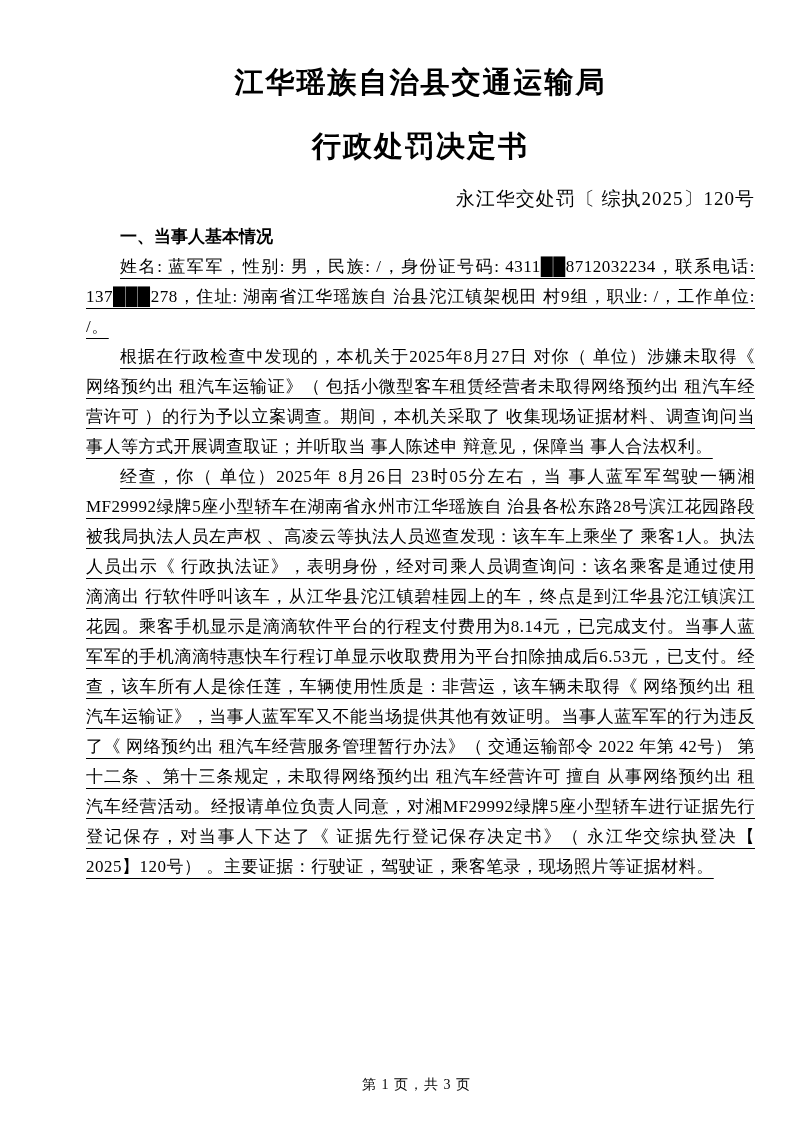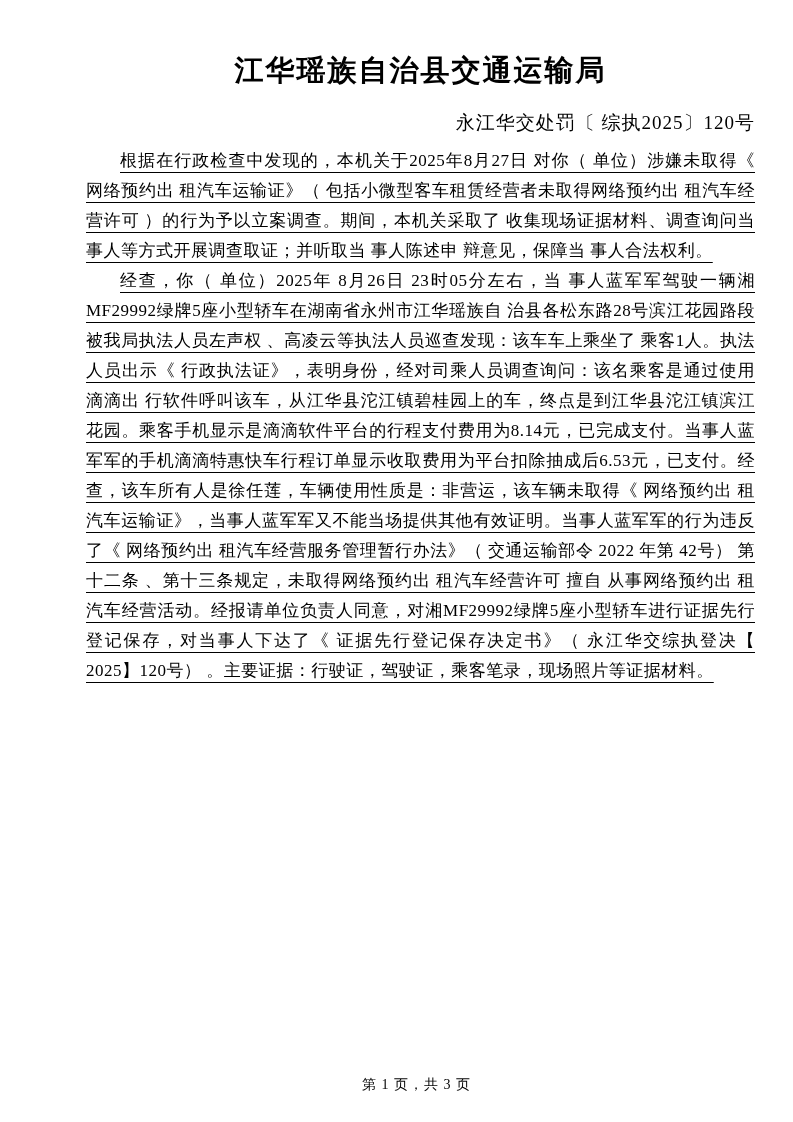--- a/index.html
+++ b/index.html
@@ -17,21 +17,21 @@
     font-family: "Liberation Serif", "DejaVu Serif", serif;
     box-sizing: border-box;
     padding: 42px 38px 0 86px;
     overflow: hidden;
   }
   .title {
     text-align: center;
     font-size: 29px;
     font-weight: bold;
     line-height: 48px;
-    margin: 4px;
+    margin: 16px;
     letter-spacing: 2px;
   }
   .title.second {
     margin-top: 2px;
   }
   .doc-number {
     text-align: right;
     font-size: 19px;
     margin-top: 16px;
     margin-bottom: 10px;
@@ -66,23 +66,28 @@
     padding-left: 40px;
     box-sizing: border-box;
   }
 </style>
 </head>
 <body>
 
 <div class="page">
 
   <h1 class="title">江华瑶族自治县交通运输局</h1>
+  <h1 class="title second">行政处罚决定书</h1>
 
   <div class="doc-number">永江华交处罚〔 综执2025〕120号</div>
 
+  <div class="section">
+    <div class="section-heading">一、当事人基本情况</div>
+    <p class="body-para">姓名: 蓝军军，性别: 男，民族: /，身份证号码: 4311██8712032234，联系电话: 137███278，住址: 湖南省江华瑶族自 治县沱江镇架枧田 村9组，职业: /，工作单位: /。</p>
+  </div>
 
   <div class="section">
     <p class="body-para">根据在行政检查中发现的，本机关于2025年8月27日 对你（ 单位）涉嫌未取得《 网络预约出 租汽车运输证》（ 包括小微型客车租赁经营者未取得网络预约出 租汽车经营许可 ）的行为予以立案调查。期间，本机关采取了 收集现场证据材料、调查询问当 事人等方式开展调查取证；并听取当 事人陈述申 辩意见，保障当 事人合法权利。</p>
   </div>
 
   <div class="section">
     <p class="body-para">经查，你（ 单位）2025年 8月26日 23时05分左右，当 事人蓝军军驾驶一辆湘MF29992绿牌5座小型轿车在湖南省永州市江华瑶族自 治县各松东路28号滨江花园路段被我局执法人员左声权 、高凌云等执法人员巡查发现：该车车上乘坐了 乘客1人。执法人员出示《 行政执法证》，表明身份，经对司乘人员调查询问：该名乘客是通过使用滴滴出 行软件呼叫该车，从江华县沱江镇碧桂园上的车，终点是到江华县沱江镇滨江花园。乘客手机显示是滴滴软件平台的行程支付费用为8.14元，已完成支付。当事人蓝军军的手机滴滴特惠快车行程订单显示收取费用为平台扣除抽成后6.53元，已支付。经查，该车所有人是徐任莲，车辆使用性质是：非营运，该车辆未取得《 网络预约出 租汽车运输证》，当事人蓝军军又不能当场提供其他有效证明。当事人蓝军军的行为违反了《 网络预约出 租汽车经营服务管理暂行办法》（ 交通运输部令 2022 年第  42号）  第十二条 、第十三条规定，未取得网络预约出 租汽车经营许可 擅自 从事网络预约出 租汽车经营活动。经报请单位负责人同意，对湘MF29992绿牌5座小型轿车进行证据先行登记保存，对当事人下达了《 证据先行登记保存决定书》（ 永江华交综执登决【 2025】120号） 。主要证据：行驶证，驾驶证，乘客笔录，现场照片等证据材料。</p>
   </div>
 
   <div class="footer">第 1 页，共 3 页</div>

